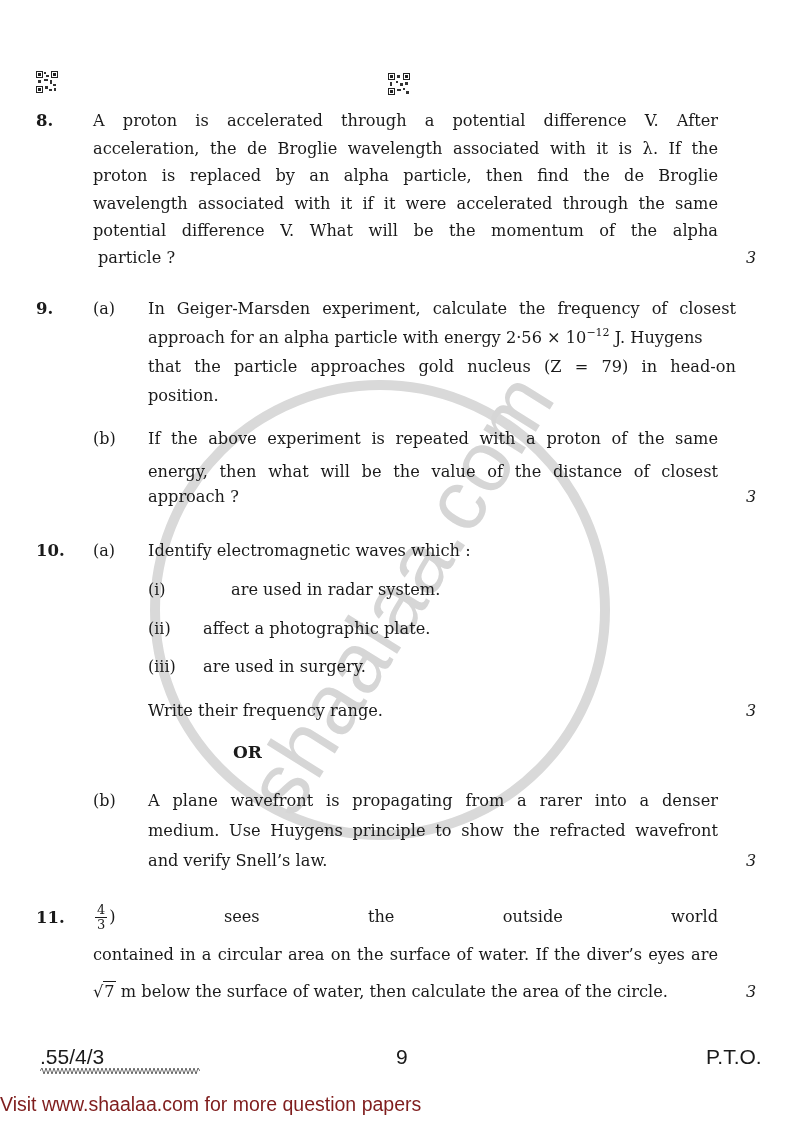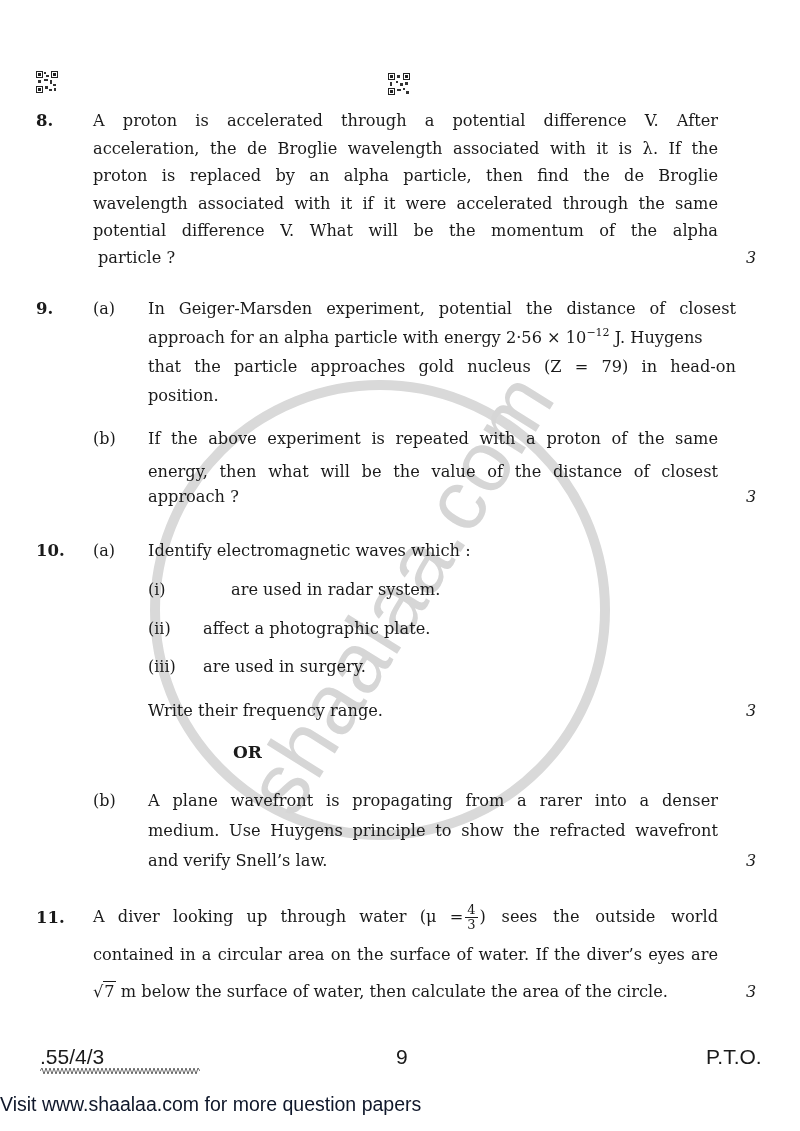--- a/index.html
+++ b/index.html
@@ -26,21 +26,21 @@
   sup { font-size: 11px; vertical-align: 7px; line-height: 0; }
 
   .frac { display: inline-block; vertical-align: middle; text-align: center; font-size: 13px; line-height: 14px; margin: 0 2px; }
   .frac .num { display: block; border-bottom: 1px solid #1a1a1a; padding: 0 2px; }
   .frac .den { display: block; padding: 0 2px; }
   .sqrt { display: inline-block; }
   .sqrt .rad { border-top: 1px solid #1a1a1a; padding: 0 1px; }
 
   .footer { position: absolute; font-family: "Liberation Sans", sans-serif; font-size: 21px; line-height: 20px; }
   .wavy { position: absolute; left: 40px; top: 1068px; width: 160px; height: 6px; }
-  .promo { position: absolute; left: 0px; top: 1093px; font-family: "Liberation Sans", sans-serif; font-size: 19.5px; color: #0f172a; }
+  .promo { position: absolute; left: 0px; top: 1093px; font-family: "Liberation Sans", sans-serif; font-size: 19.5px; color: #7f1d1d; }
 </style>
 </head>
 <body>
 
 <div class="page">
 
   <div class="qr" style="left:36px; top:71px;">
     <svg viewBox="0 0 21 21" shape-rendering="crispEdges">
       <rect width="21" height="21" fill="#fff"></rect>
       <rect x="0" y="0" width="7" height="7" fill="#222"></rect>
@@ -98,21 +98,21 @@
       <div class="line just" style="left:93px; top:166px; width:625px;">proton is replaced by an alpha particle, then find the de Broglie</div>
       <div class="line just" style="left:93px; top:194px; width:625px;">wavelength associated with it if it were accelerated through the same</div>
       <div class="line just" style="left:93px; top:221px; width:625px;">potential difference V. What will be the momentum of the alpha</div>
       <div class="line" style="left:98px; top:248px;">particle ?</div>
       <div class="marks" style="top:248px;">3</div>
     </div>
 
     <div>
       <div class="qnum" style="left:36px; top:299px;">9.</div>
       <div class="sub" style="left:93px; top:299px;">(a)</div>
-      <div class="line just" style="left:148px; top:299px; width:588px;">In Geiger-Marsden experiment, potential the distance of closest</div>
+      <div class="line just" style="left:148px; top:299px; width:588px;">In Geiger-Marsden experiment, calculate the frequency of closest</div>
       <div class="line" style="left:148px; top:328px; width:588px; display:flex; justify-content:space-between;">
         <span><span>approach for an alpha particle with energy 2·56 × 10</span><sup>−12</sup><span> J. Huygens</span></span>
       </div>
       <div class="line just" style="left:148px; top:357px; width:588px;">that the particle approaches gold nucleus (Z = 79) in head-on</div>
       <div class="line" style="left:148px; top:386px;">position.</div>
 
       <div class="sub" style="left:93px; top:429px;">(b)</div>
       <div class="line just" style="left:148px; top:429px; width:570px;">If the above experiment is repeated with a proton of the same</div>
       <div class="line just" style="left:148px; top:462px; width:570px;">energy, then what will be the value of the distance of closest</div>
       <div class="line" style="left:148px; top:487px;">approach ?</div>
@@ -139,21 +139,20 @@
       <div class="sub" style="left:93px; top:791px;">(b)</div>
       <div class="line just" style="left:148px; top:791px; width:570px;">A plane wavefront is propagating from a rarer into a denser</div>
       <div class="line just" style="left:148px; top:821px; width:570px;">medium. Use Huygens principle to show the refracted wavefront</div>
       <div class="line" style="left:148px; top:851px;">and verify Snell’s law.</div>
       <div class="marks" style="top:851px;">3</div>
     </div>
 
     <div>
       <div class="qnum" style="left:36px; top:908px;">11.</div>
       <div class="line" style="left:93px; top:897px; width:625px; height:40px; display:flex; align-items:center; justify-content:space-between; word-spacing:8px;">
-        <span>A diver looking up through water (μ =</span>
         <span class="frac">
             <span class="num">4</span>
             <span class="den">3</span>
           </span>
         <span style="flex:1; text-align:justify; text-align-last:justify;">) sees the outside world</span>
       </div>
       <div class="line just" style="left:93px; top:945px; width:625px;">contained in a circular area on the surface of water. If the diver’s eyes are</div>
       <div class="line" style="left:93px; top:982px;">
         <span class="sqrt">√<span class="rad">7</span></span><span> m below the surface of water, then calculate the area of the circle.</span>
       </div>

